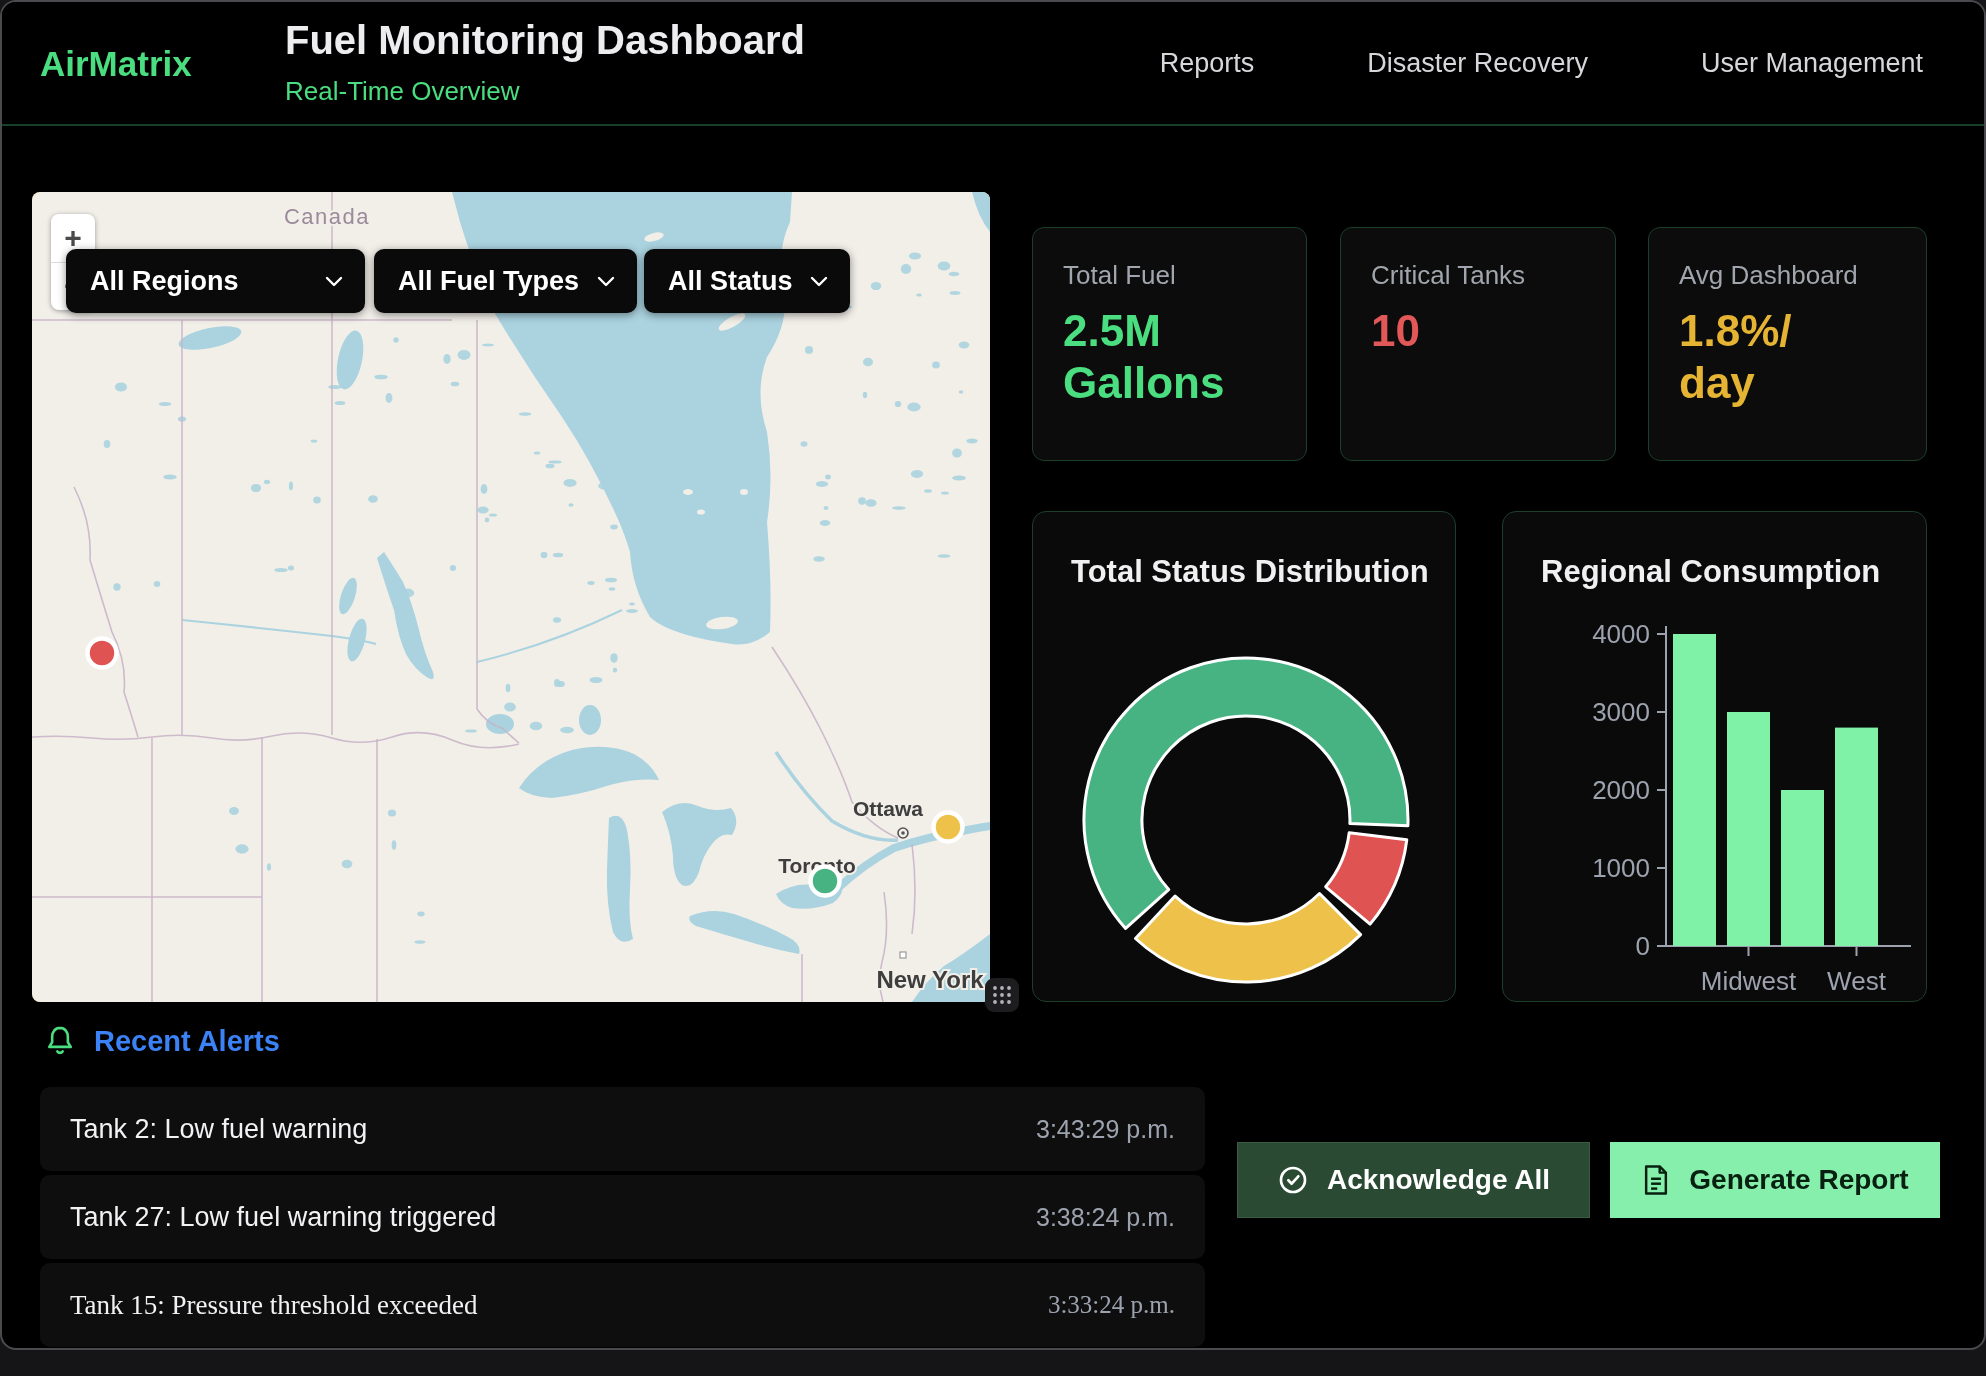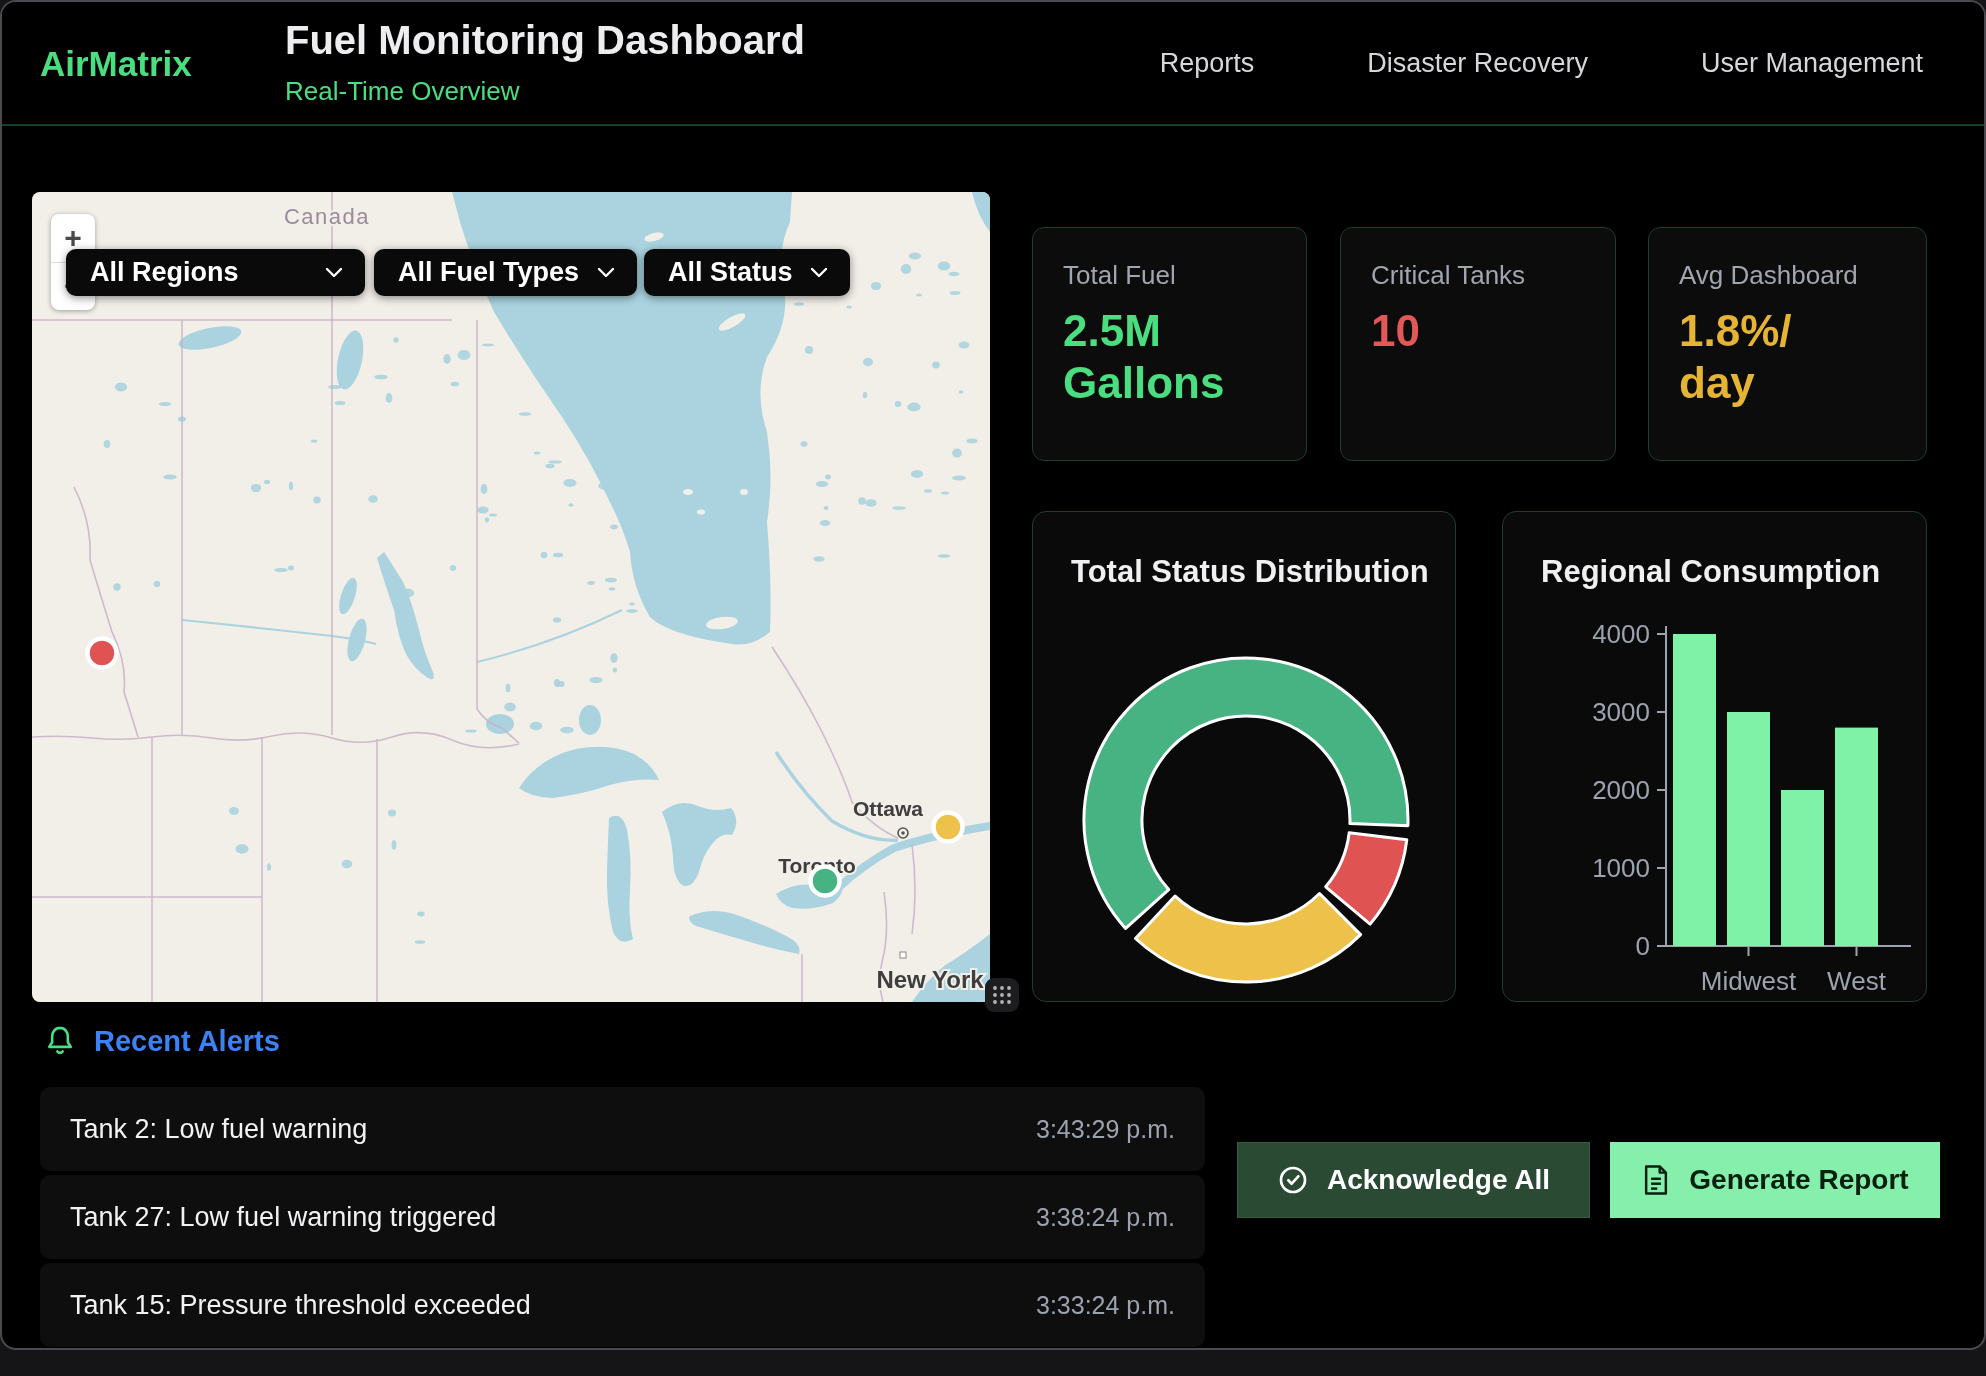--- a/index.html
+++ b/index.html
@@ -26,21 +26,21 @@
   .map { position:absolute; left:30px; top:190px; width:958px; height:810px;
     border-radius:8px; overflow:hidden; background:#a16207; }
   .map svg.base { position:absolute; left:0; top:0; }
   .zoomctl { position:absolute; left:19px; top:22px; width:44px; height:96px;
     background:#fff; border-radius:8px; box-shadow:0 1px 5px rgba(0,0,0,.35); z-index:5;
     display:flex; flex-direction:column; }
   .zoomctl button { flex:1; border:0; background:transparent; font-size:30px; font-weight:bold;
     color:#4a4a4a; cursor:pointer; line-height:1; }
   .zoomctl button:first-child { border-bottom:1px solid #ddd; }
   .filterbar { position:absolute; left:0; top:57px; width:100%; height:64px; z-index:10; }
-  .filter { position:absolute; height:47px; background:#0a0a0a; border-radius:10px;
+  .filter { position:absolute; height:64px; background:#0a0a0a; border-radius:10px;
     color:#fff; display:flex; align-items:center; justify-content:space-between;
     padding:0 22px 0 24px; font-size:27px; font-weight:600; cursor:pointer;
     box-shadow:0 2px 8px rgba(0,0,0,.45); }
   .resize-handle { position:absolute; left:983px; top:976px; width:34px; height:34px;
     background:#1d1d20; border-radius:9px; z-index:20; display:flex; align-items:center;
     justify-content:center; cursor:nwse-resize; }
   
   .stat-card { position:absolute; top:225px; height:234px; background:#0b0c0b;
     border:1px solid #1c3f2b; border-radius:12px; padding:32px 30px; }
   .stat-label { font-size:26px; color:#a1a5ad; margin-bottom:14px; }
@@ -347,21 +347,21 @@
   </div>
   <div id="alerts">
       <div class="alert-row" style="top:1085px;">
         <div class="alert-text">Tank 2: Low fuel warning</div>
         <div class="alert-time">3:43:29 p.m.</div>
       </div>
       <div class="alert-row" style="top:1173px;gap:28px;">
         <div class="alert-text">Tank 27: Low fuel warning triggered</div>
         <div class="alert-time">3:38:24 p.m.</div>
       </div>
-      <div class="alert-row" style="top:1261px;">
+      <div class="alert-row" style="top:1261px;font-family:Liberation Serif, serif;">
         <div class="alert-text">Tank 15: Pressure threshold exceeded</div>
         <div class="alert-time">3:33:24 p.m.</div>
       </div>
     </div>
 
   <button class="btn btn-ack">
     <svg width="32" height="32" viewBox="0 0 24 24">
       <circle cx="12" cy="12" r="9" fill="none" stroke="#fff" stroke-width="2"></circle>
       <path d="M8.5 12.2 L11 14.8 L16 9.2" fill="none" stroke="#fff" stroke-width="2" stroke-linecap="round" stroke-linejoin="round"></path>
     </svg>

